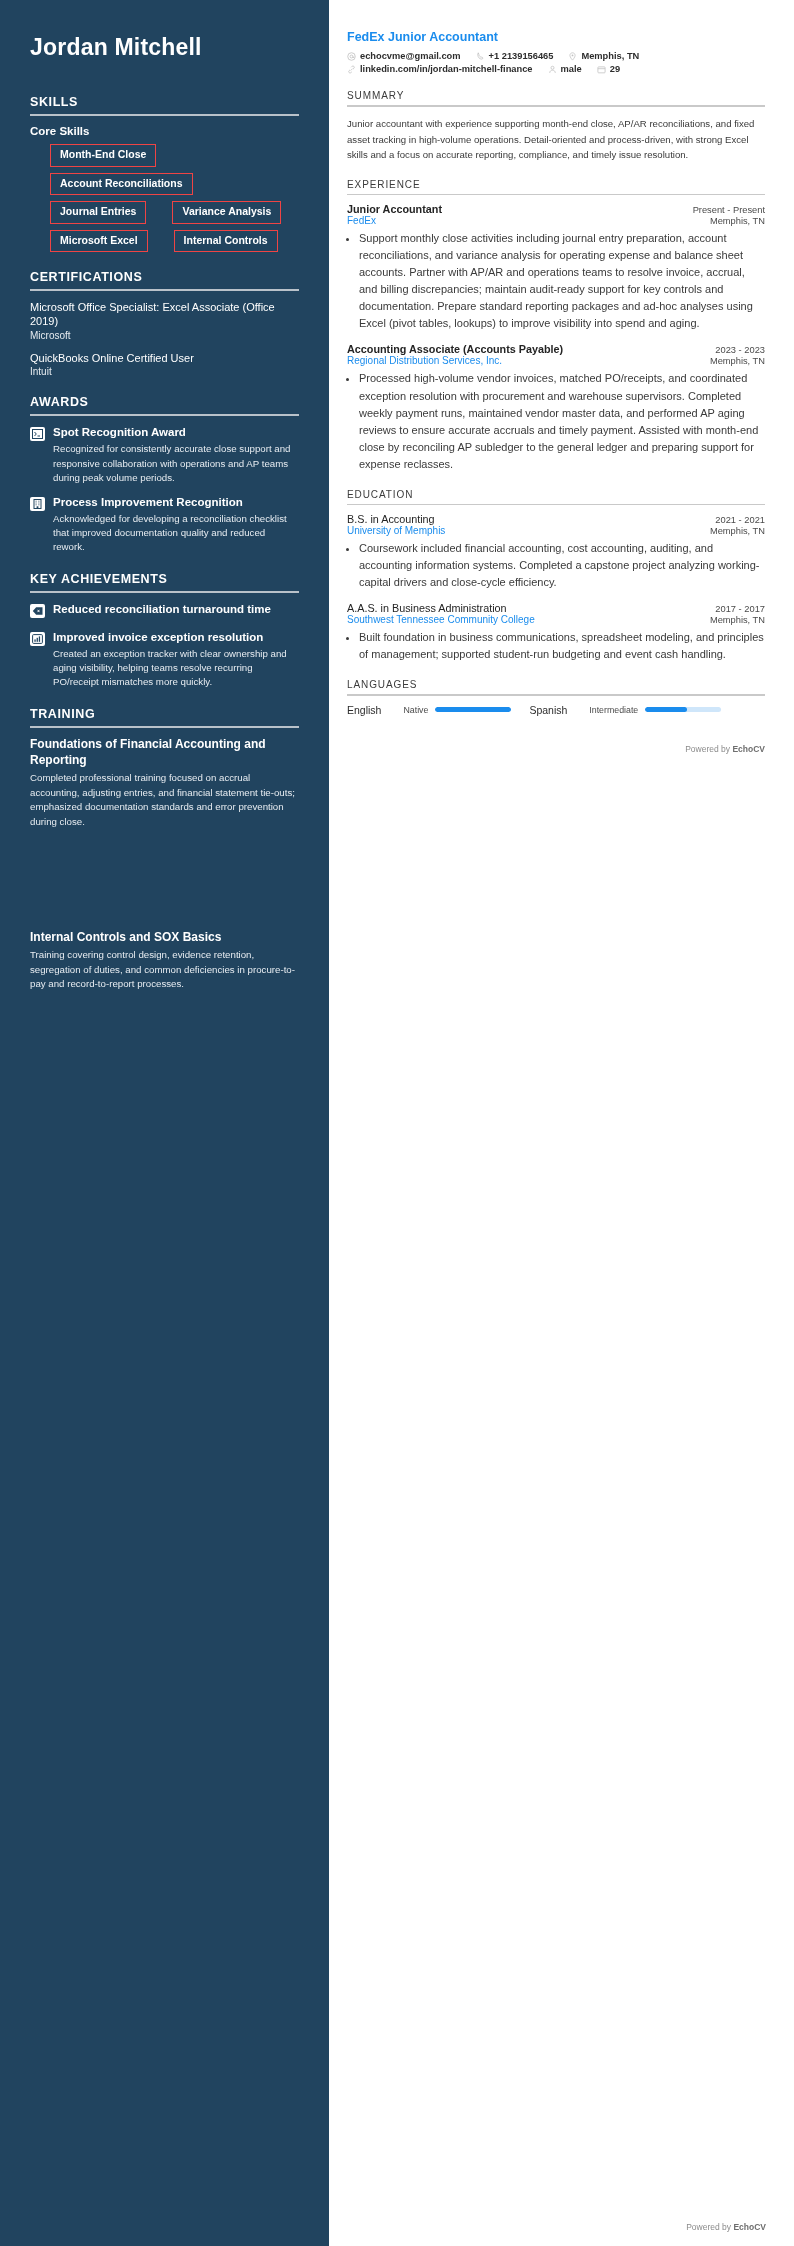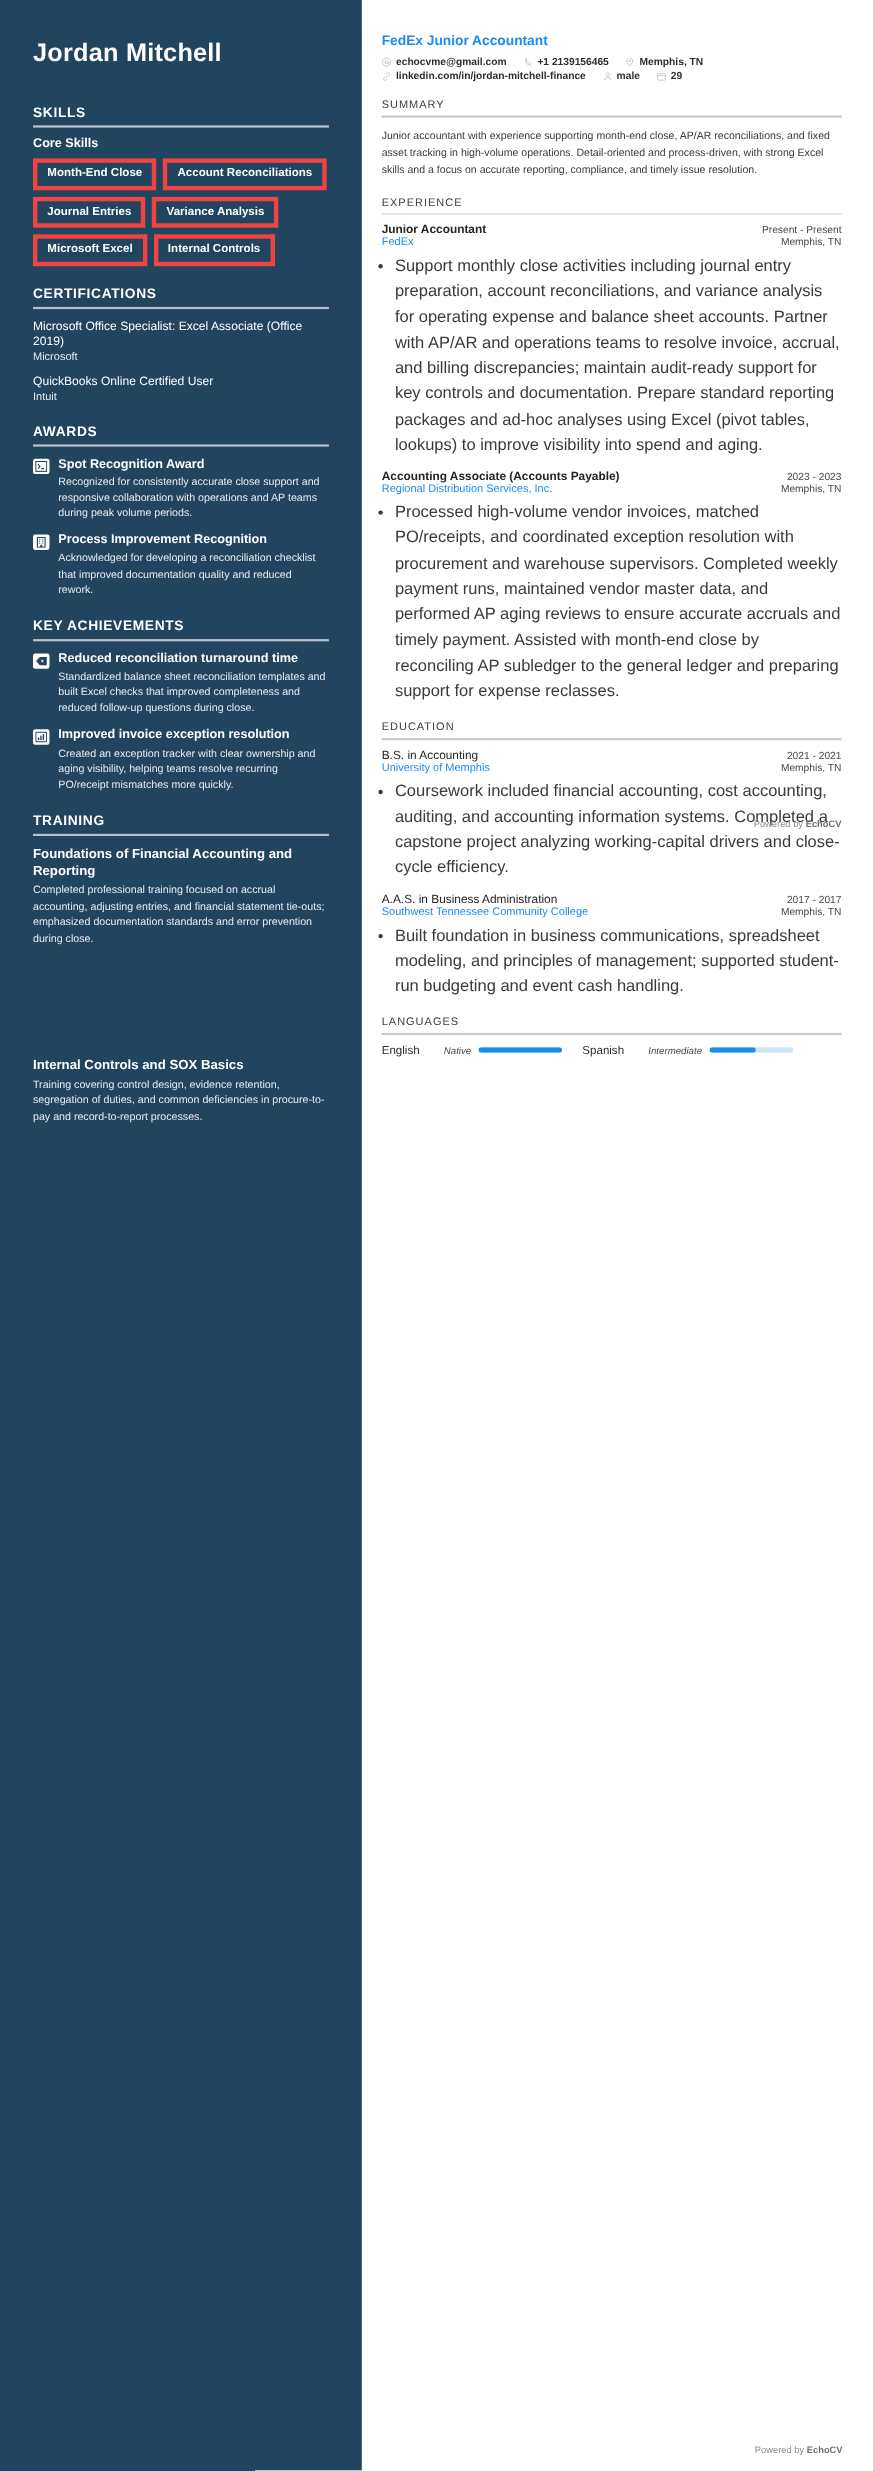--- a/index.html
+++ b/index.html
@@ -41,26 +41,27 @@
     background: #b9c2ca;
     margin-bottom: 9px;
   }
   .subhead {
     font-size: 11.5px;
     font-weight: bold;
     margin-bottom: 7px;
   }
   .tags { display: flex; flex-wrap: wrap; gap: 6px 6px; }
   .tag {
-    border: 4px solid #ef4444;
+    border: 1px solid #ef4444;
     padding: 4px 9px 5px 9px;
     font-size: 10.5px;
     font-weight: bold;
     line-height: 1.1;
     white-space: nowrap;
+    margin-left: 20px;
   }
   .cert { margin-bottom: 10px; }
   .cert-name {
     font-size: 11px;
     font-weight: normal;
     line-height: 1.3;
   }
   .cert-issuer {
     font-size: 10px;
     margin-top: 1px;
@@ -124,26 +125,26 @@
   .summary-text { font-size: 9.6px; line-height: 1.62; color: #3a3a3a; }
 
   .entry { margin-bottom: 11px; }
   .entry-line { display: flex; justify-content: space-between; align-items: baseline; }
   .entry-title { font-size: 10.8px; font-weight: bold; color: #242424; }
   .entry-title.light { font-weight: normal; }
   .entry-date { font-size: 9.3px; color: #4a4a4a; white-space: nowrap; padding-left: 8px; }
   .entry-org { font-size: 10px; color: #1a8ced; }
   .entry-loc { font-size: 9.3px; color: #4a4a4a; white-space: nowrap; padding-left: 8px; }
   .bullets { margin: 4px 0 0 0; padding: 0 0 0 12px; }
-  .bullets li { font-size: 15px; line-height: 1.55; color: #3a3a3a; margin-bottom: 2px; }
+  .bullets li { font-size: 11px; line-height: 1.55; color: #3a3a3a; margin-bottom: 2px; }
 
   .lang-row { display: flex; align-items: center; flex-wrap: wrap; margin-top: 6px; }
   .lang-item { display: flex; align-items: center; margin-right: 18px; }
   .lang-name { font-size: 10.5px; color: #2c2c2c; margin-right: 22px; }
-  .lang-level { font-size: 8.8px; color: #4a4a4a; margin-right: 7px; font-style: italic; }
+  .lang-level { font-size: 8.8px; color: #4a4a4a; margin-right: 7px; }
   .lang-bar { width: 76px; height: 5px; border-radius: 3px; background: #cfe6fa; position: relative; overflow: hidden; }
   .lang-bar > i { display: block; height: 100%; background: #1a8ced; border-radius: 3px; }
 
   .powered {
     position: absolute;
     right: 28px;
     font-size: 8.5px;
     color: #8b8b8b;
   }
   .powered b { color: #6f6f6f; }
@@ -225,21 +226,20 @@
 
       <div class="ic-item">
         <span class="ic-badge">
           <svg width="11" height="10" viewBox="0 0 11 10">
               <path d="M10.5 1.2 H4.2 L0.8 5 L4.2 8.8 H10.5 Z" fill="#21445f"></path>
               <path d="M5.6 3.8 L7.4 6.1 M7.4 3.8 L5.6 6.1" stroke="#ffffff" stroke-width="0.9"></path>
             </svg>
         </span>
         <div class="ic-body">
           <div class="ic-title">Reduced reconciliation turnaround time</div>
-          <div class="ic-desc">Standardized balance sheet reconciliation templates and built Excel checks that improved completeness and reduced follow-up questions during close.</div>
         </div>
       </div>
 
       <div class="ic-item">
         <span class="ic-badge">
           <svg width="11" height="10" viewBox="0 0 11 10">
               <rect x="0.6" y="0.6" width="9.8" height="8.8" rx="1" fill="none" stroke="#21445f" stroke-width="1"></rect>
               <rect x="2.4" y="5.4" width="1.3" height="2.4" fill="#21445f"></rect>
               <rect x="4.6" y="3.8" width="1.3" height="4" fill="#21445f"></rect>
               <rect x="6.8" y="2.4" width="1.3" height="5.4" fill="#21445f"></rect>

